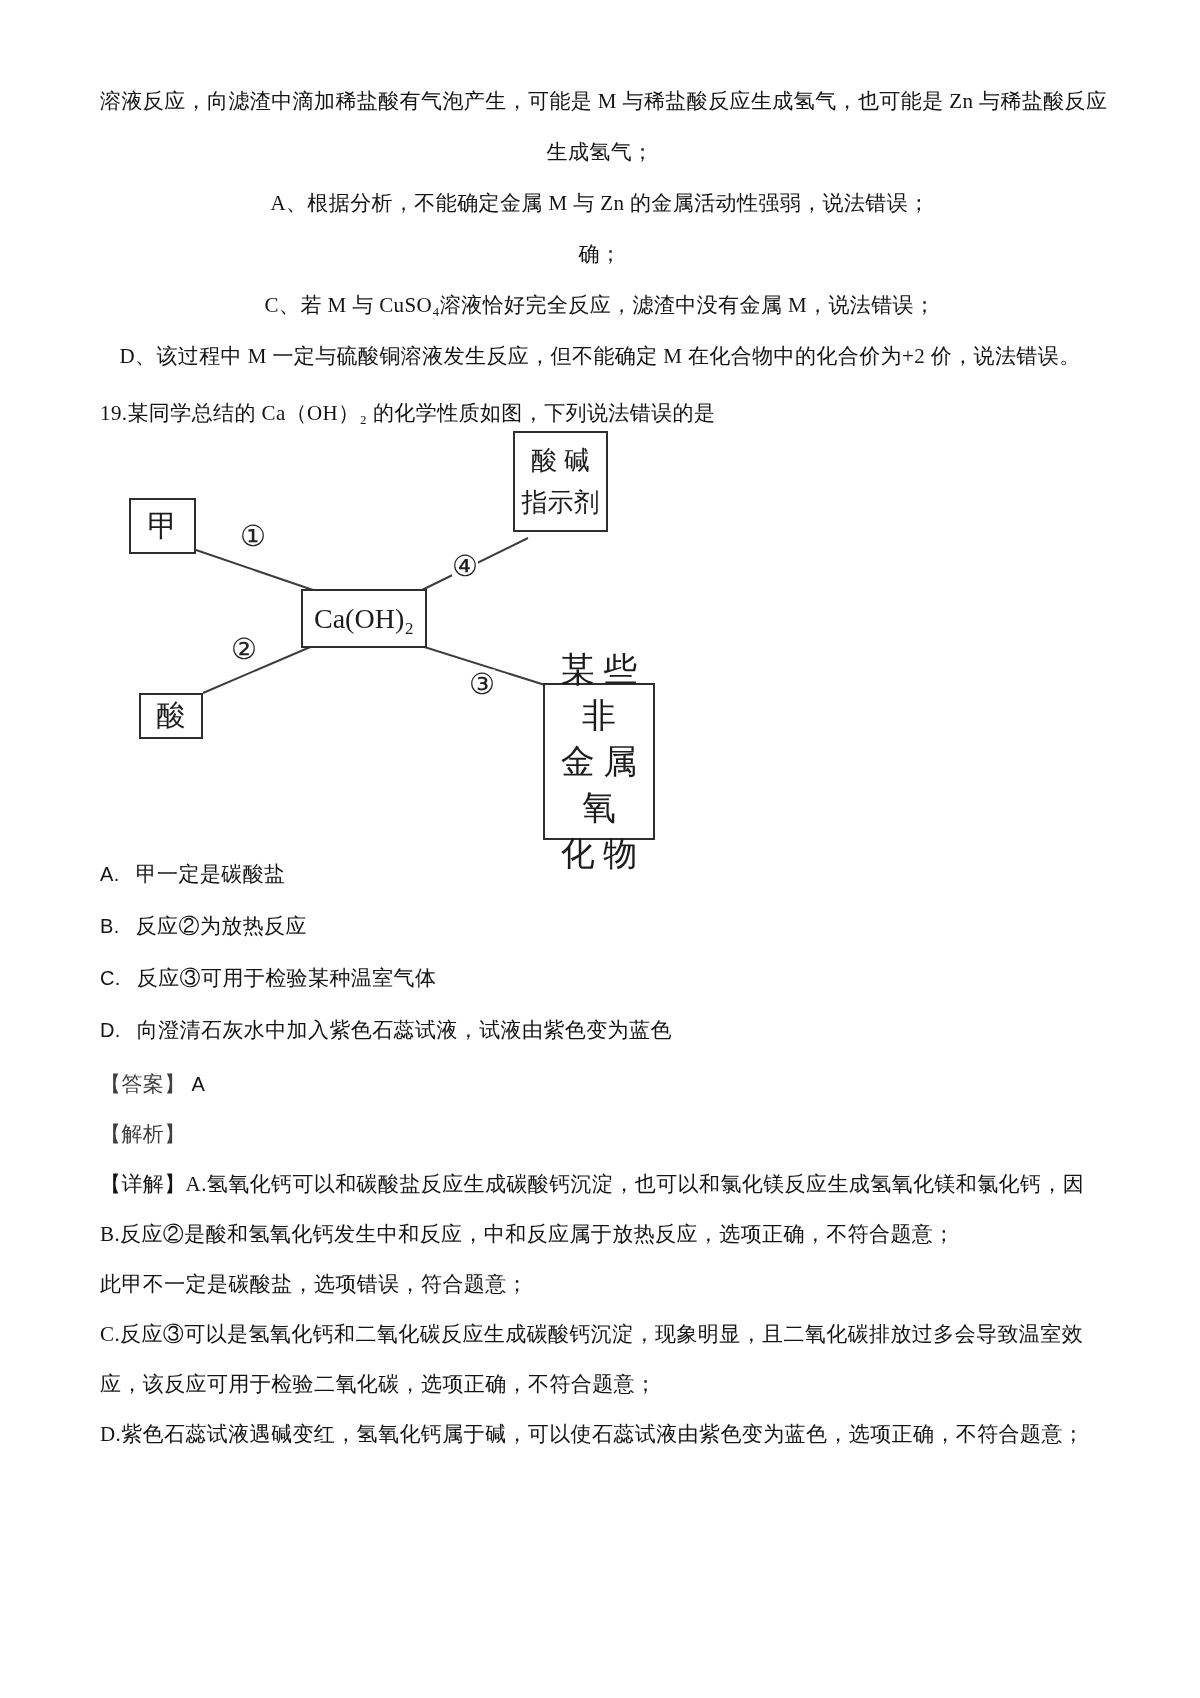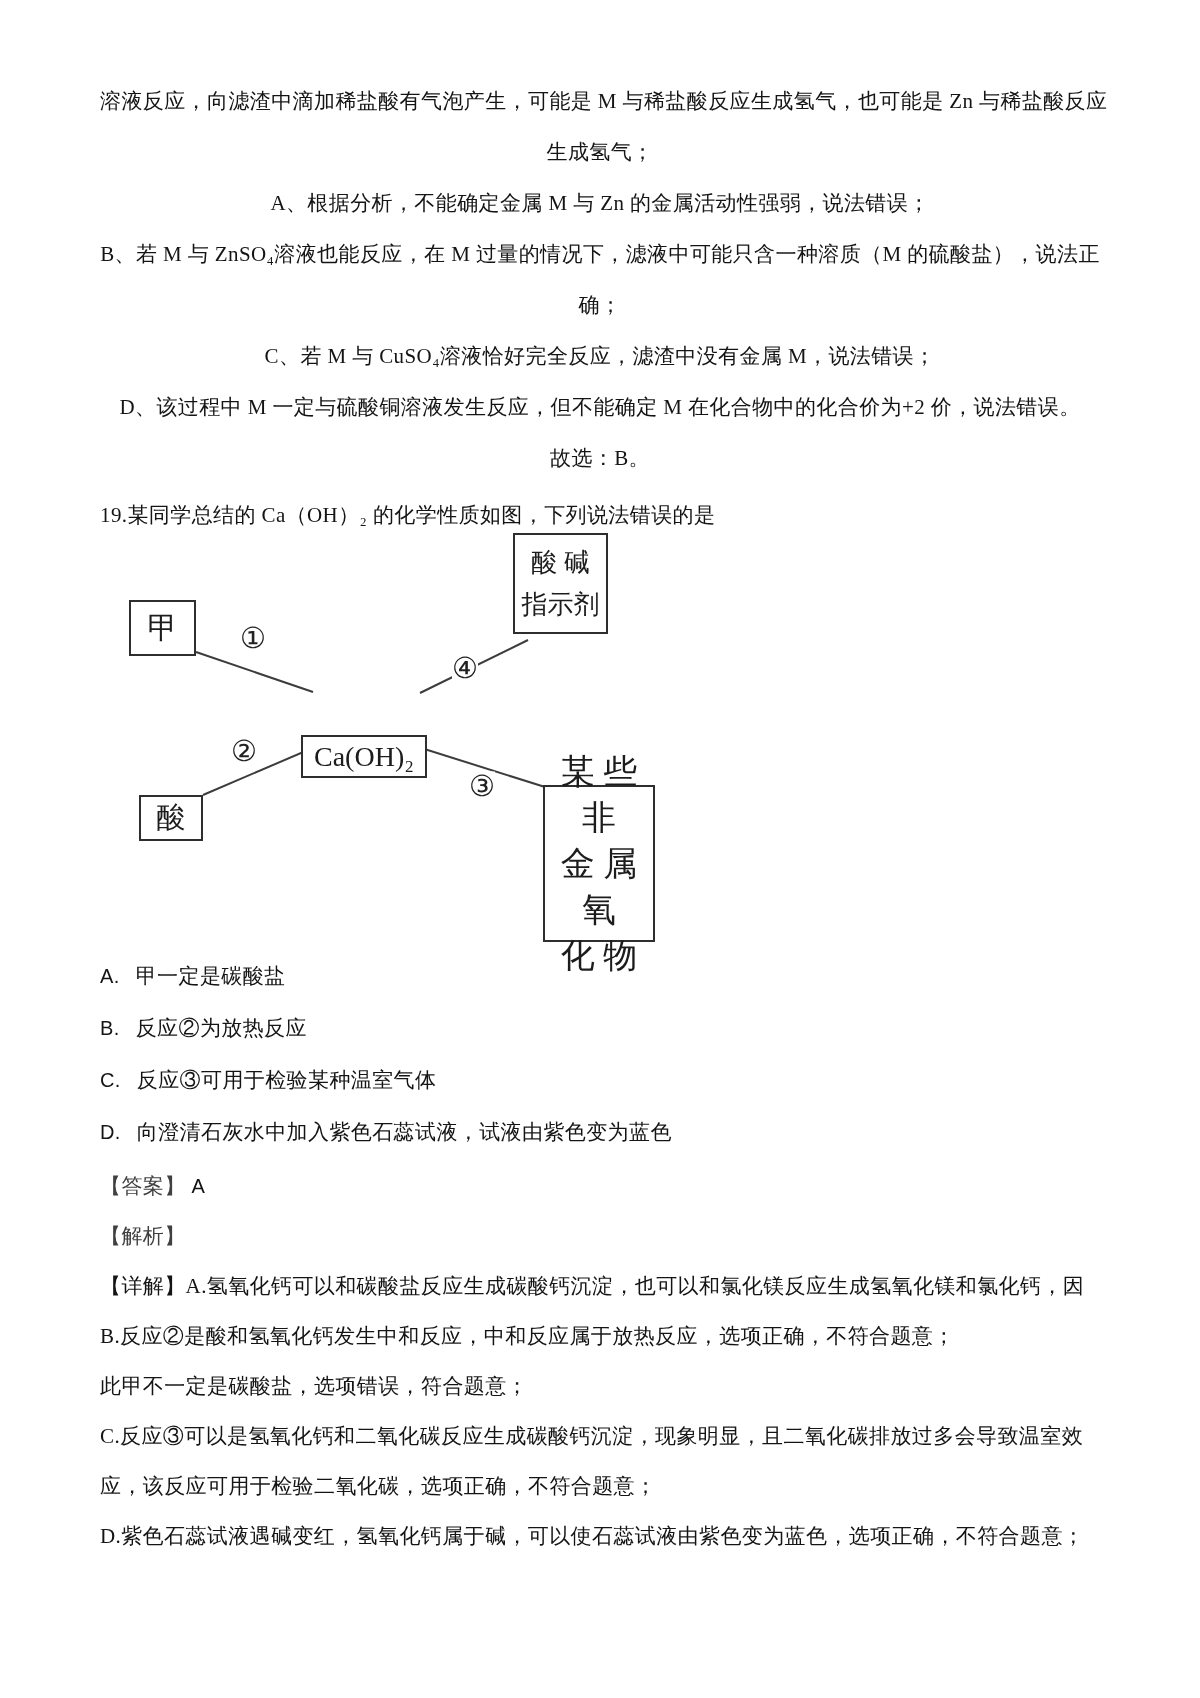--- a/index.html
+++ b/index.html
@@ -29,21 +29,21 @@
     box-sizing:border-box;
     border:2px solid #2e2e2e;
     display:flex;align-items:center;justify-content:center;
     text-align:center;
     white-space:pre-line;
     background:#ffffff;
     color:#1c1c1c;
   }
   .dbox.jia{left:29px;top:59px;width:67px;height:56px;font-size:30px;}
   .dbox.indicator{left:413px;top:-8px;width:95px;height:101px;font-size:26px;line-height:42px;}
-  .dbox.center{left:201px;top:150px;width:126px;height:43px;font-size:28px;margin-top:44px;}
+  .dbox.center{left:201px;top:150px;width:126px;height:59px;font-size:28px;}
   .dbox.acid{left:39px;top:254px;width:64px;height:46px;font-size:29px;}
   .dbox.oxide{left:443px;top:244px;width:112px;height:157px;font-size:34px;line-height:46px;}
   .connectors{position:absolute;left:0;top:0;}
   .circ{
     position:absolute;
     font-size:29px;color:#222;
     transform:translate(-50%,-50%);
     background:#ffffff;
     line-height:1;
   }
@@ -66,25 +66,23 @@
   }
 </style>
 </head>
 <body>
 
 <div class="page">
 
   <div class="tline intro">溶液反应，向滤渣中滴加稀盐酸有气泡产生，可能是 M 与稀盐酸反应生成氢气，也可能是 Zn 与稀盐酸反应</div>
   <div class="tline intro">生成氢气；</div>
   <div class="tline intro">A、根据分析，不能确定金属 M 与 Zn 的金属活动性强弱，说法错误；</div>
-  <div class="tline intro">B、若 M 与 ZnSO₄溶液也能反应，在 M 过量的情况下，滤液中可能只含一种溶质（M 的硫酸盐），说法正</div>
   <div class="tline intro">确；</div>
   <div class="tline intro">C、若 M 与 CuSO₄溶液恰好完全反应，滤渣中没有金属 M，说法错误；</div>
   <div class="tline intro">D、该过程中 M 一定与硫酸铜溶液发生反应，但不能确定 M 在化合物中的化合价为+2 价，说法错误。</div>
-  <div class="tline intro">故选：B。</div>
 
   <div class="tline stem">19.某同学总结的 Ca（OH）₂ 的化学性质如图，下列说法错误的是</div>
 
   <div class="diagram">
     <svg class="connectors" width="620" height="412" viewBox="0 0 620 412">
       <line x1="96" y1="111" x2="213" y2="151" stroke="#3c3c3c" stroke-width="2"></line>
       <line x1="428" y1="99" x2="320" y2="152" stroke="#3c3c3c" stroke-width="2"></line>
       <line x1="229" y1="200" x2="103" y2="254" stroke="#3c3c3c" stroke-width="2"></line>
       <line x1="299" y1="200" x2="445" y2="246" stroke="#3c3c3c" stroke-width="2"></line>
     </svg>

